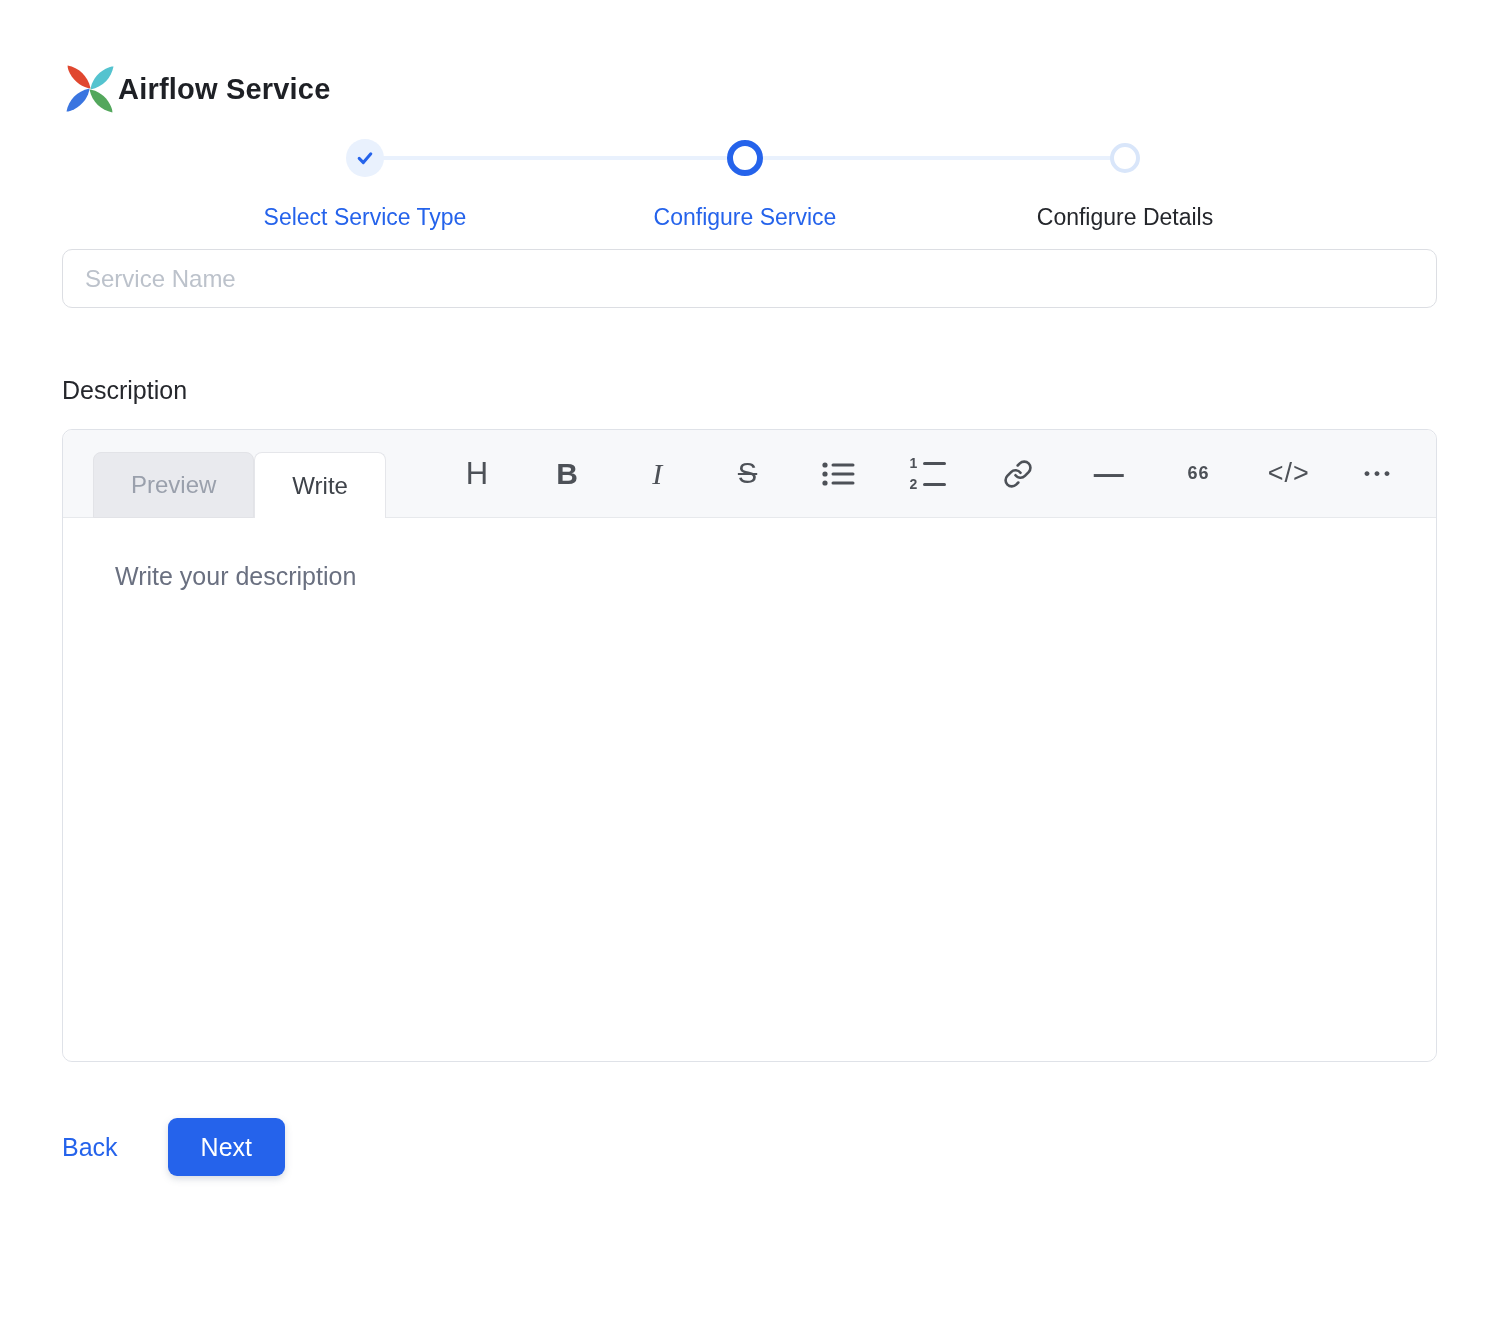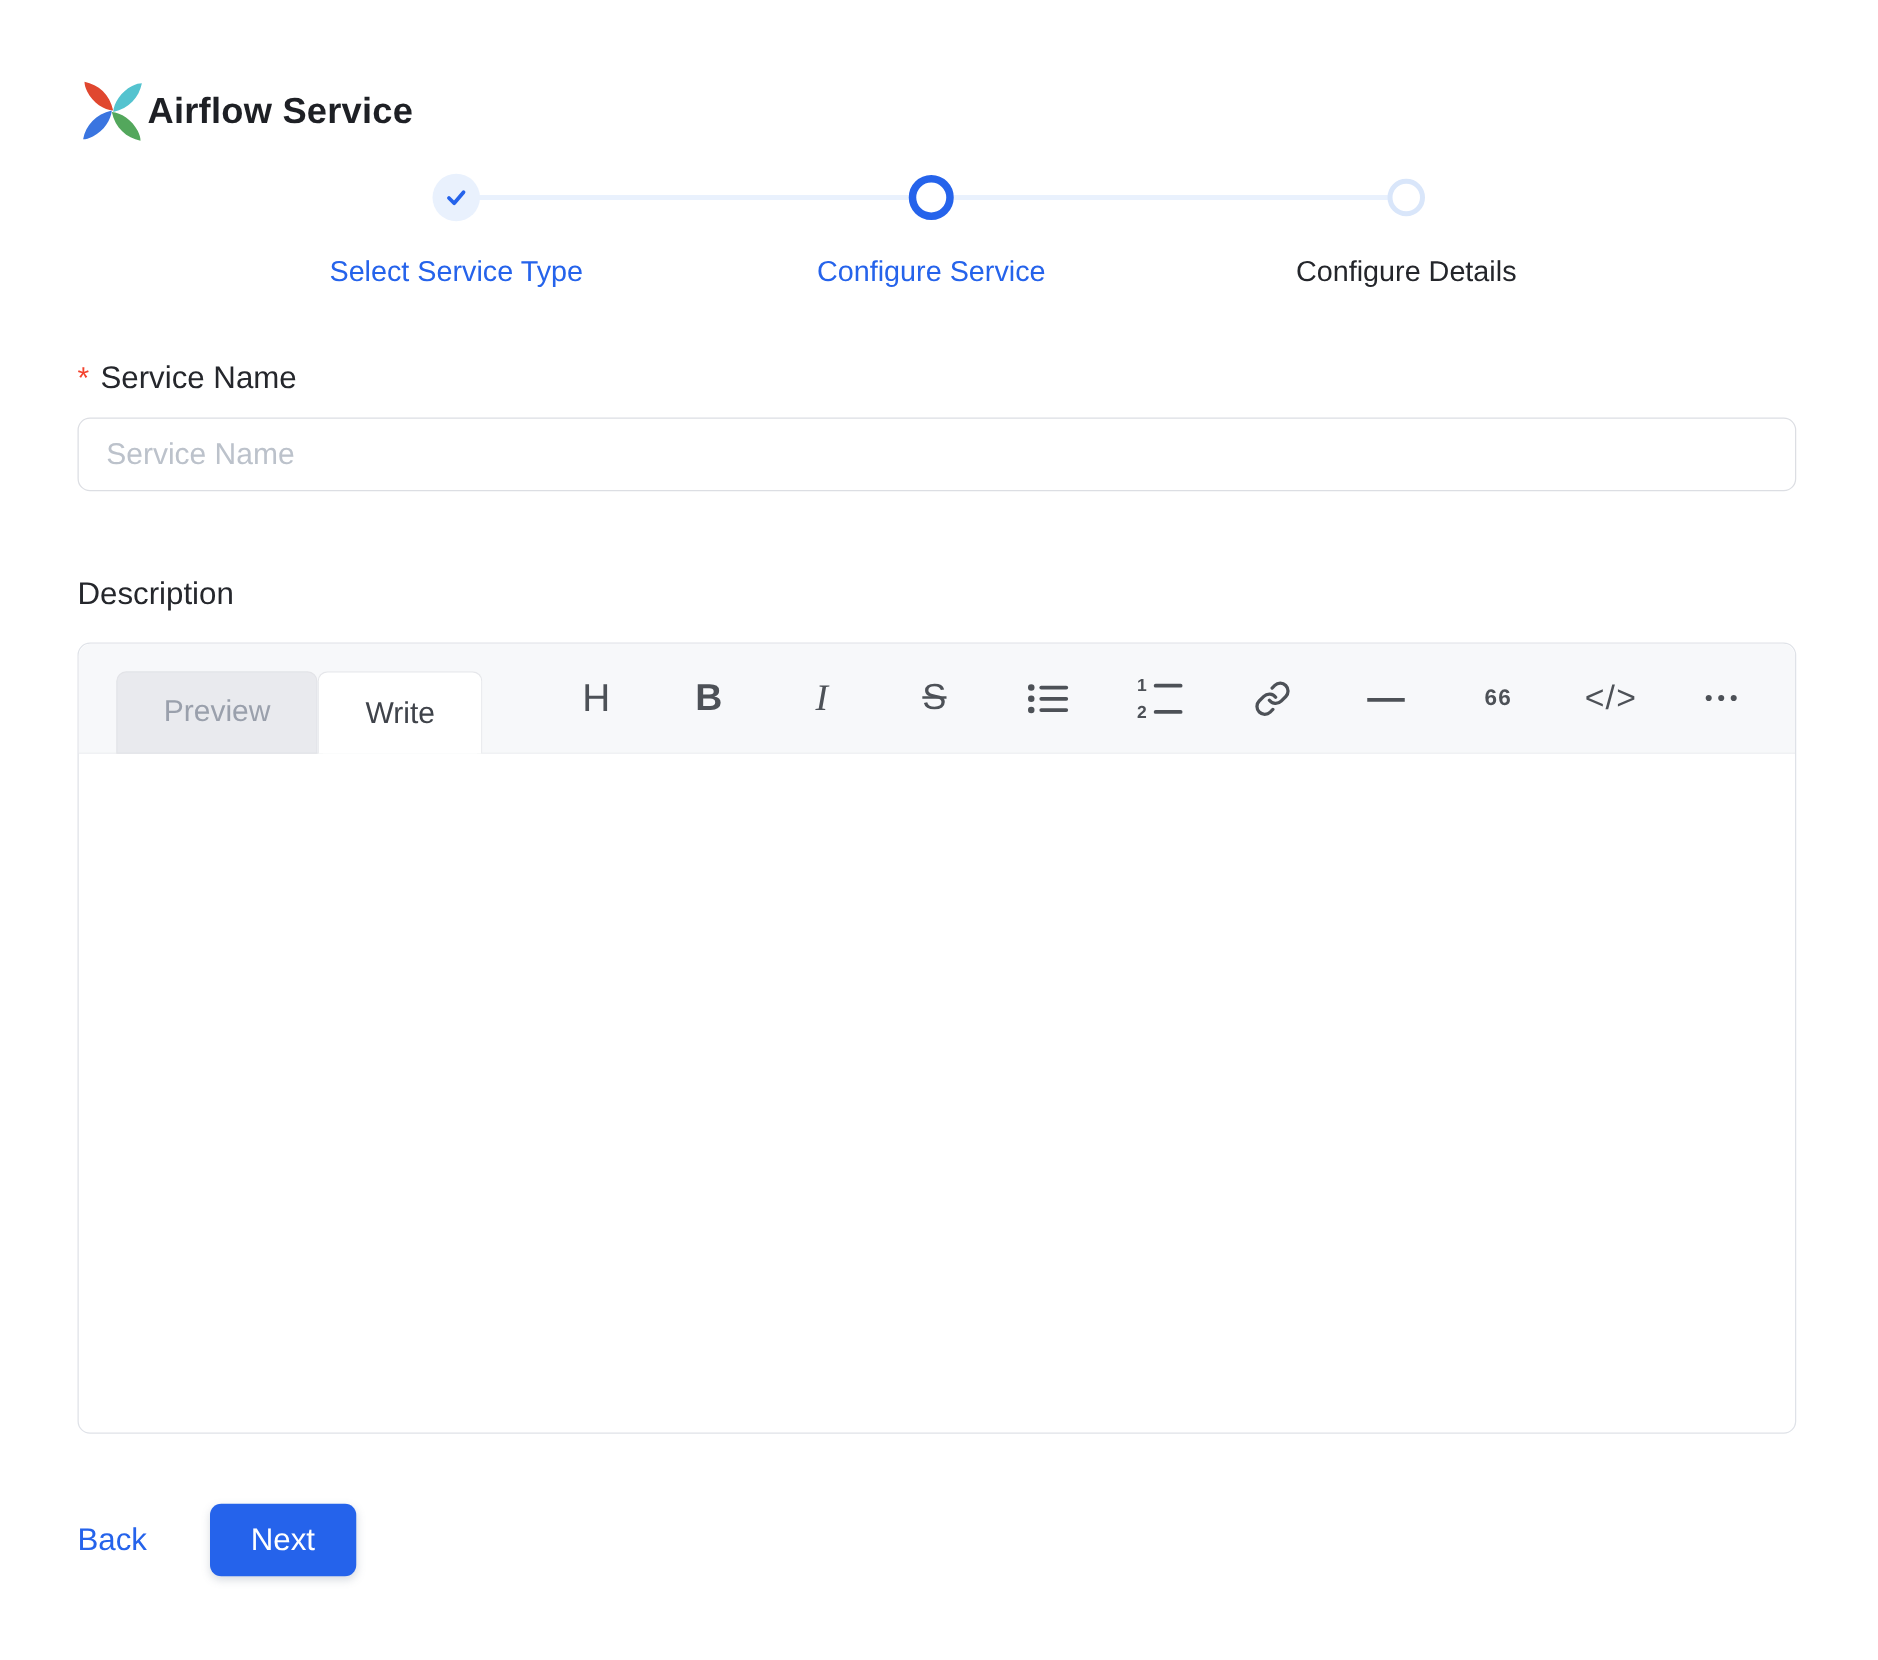--- a/index.html
+++ b/index.html
@@ -156,23 +156,20 @@
       </div>
       <div class="step">
         <div class="step-circle-row">
           <div class="circle-pending"></div>
         </div>
         <div class="step-label dark">Configure Details</div>
       </div>
     </div>
   </div>
 
-  <div class="field-label">
-    <span class="required-marker">*</span><span>Service Name</span>
-  </div>
   <input class="text-input" type="text" placeholder="Service Name" style="">
 
   <div class="field-label desc-label">Description</div>
 
   <div class="editor">
     <div class="editor-toolbar">
       <div class="tabs">
         <div class="tab tab-inactive">Preview</div>
         <div class="tab tab-active">Write</div>
       </div>
@@ -224,20 +221,23 @@
           <span class="g g-quote">66</span>
         </button>
         <button class="tb">
           <span class="g g-code">&lt;/&gt;</span>
         </button>
         <button class="tb">
           <span class="g g-more">•••</span>
         </button>
       </div>
     </div>
+    <div class="editor-body">
+      <textarea class="editor-textarea" placeholder="Write your description" style=""></textarea>
+    </div>
   </div>
 
   <div class="footer">
     <button class="back-link">Back</button>
     <button class="next-button">Next</button>
   </div>
 
 </div>
 
 </body></html>

